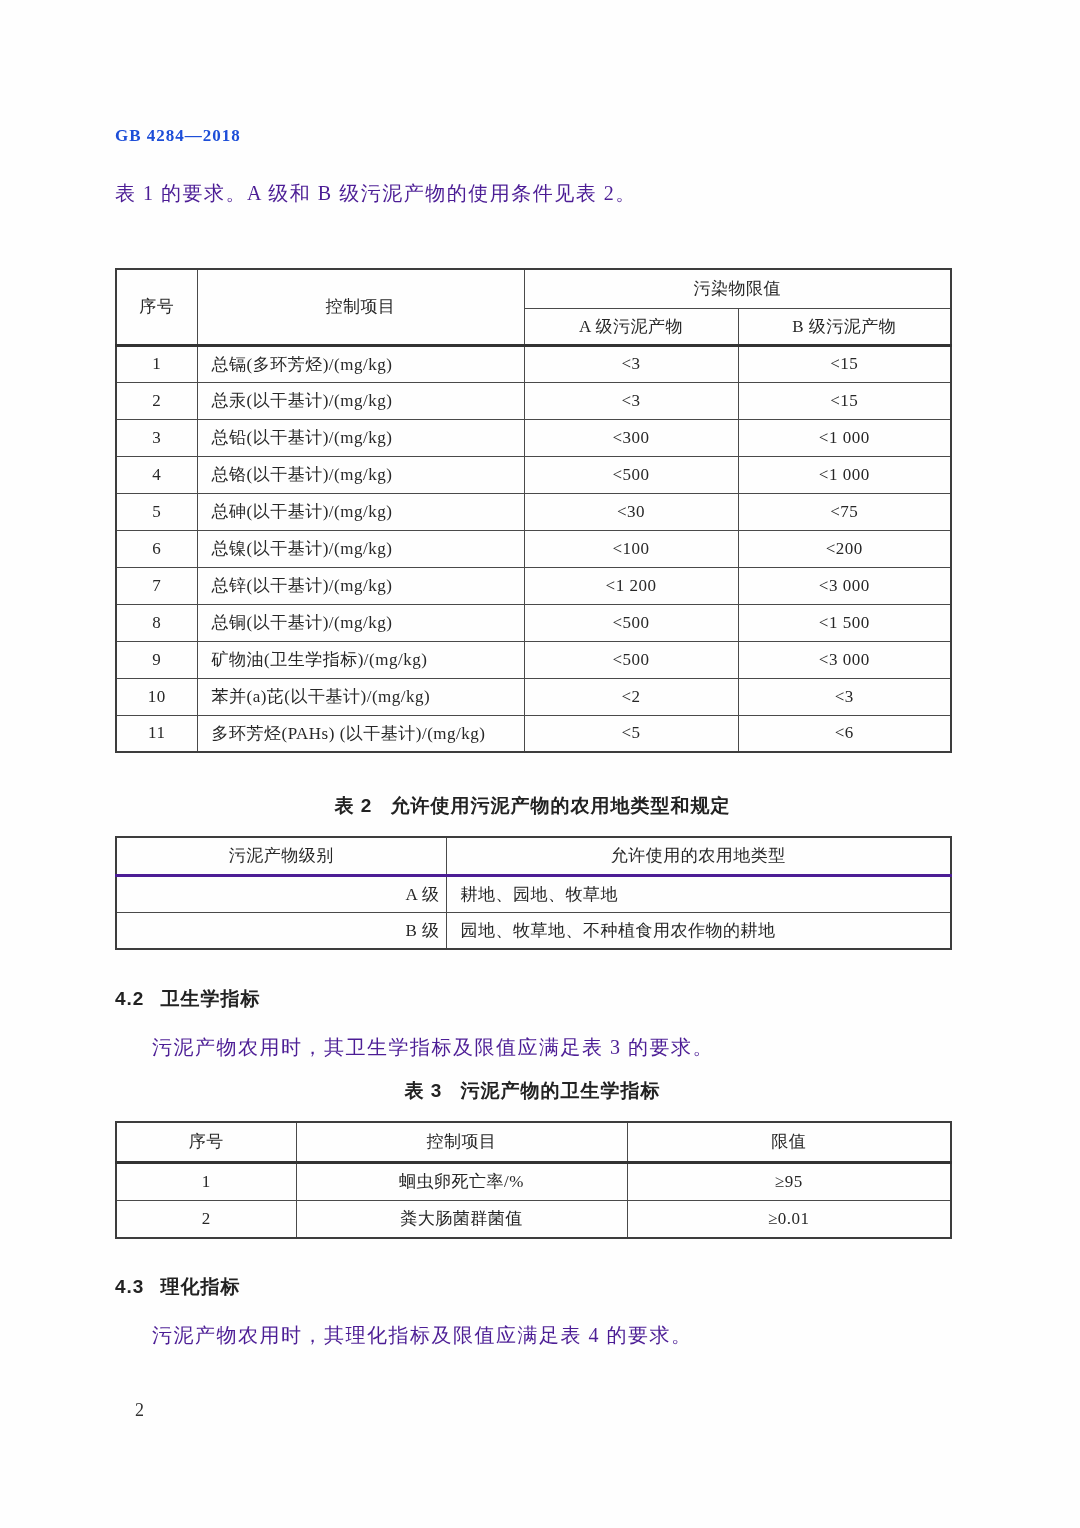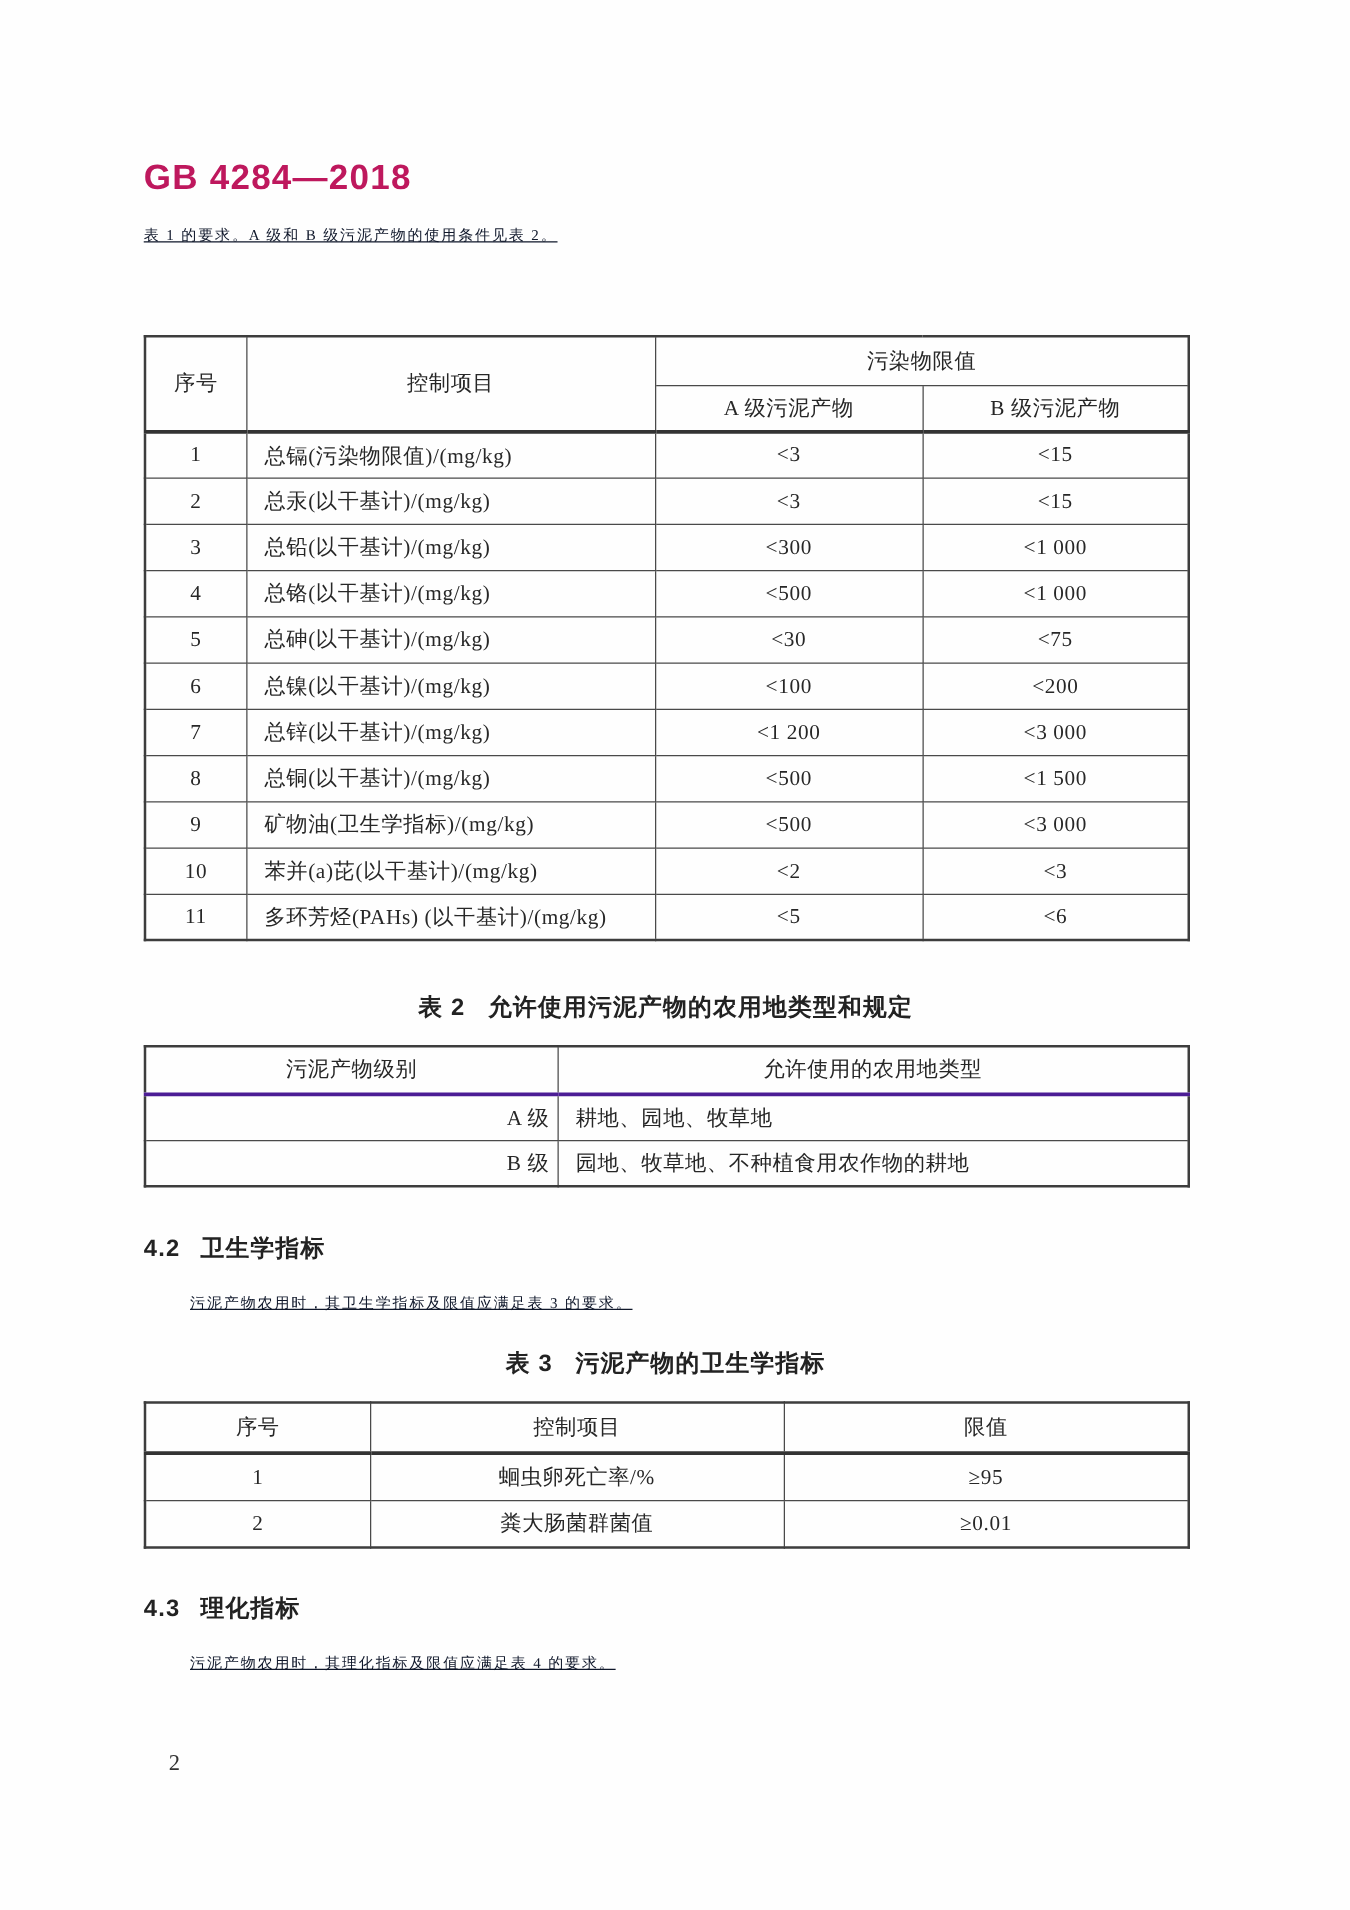--- a/index.html
+++ b/index.html
@@ -7,26 +7,26 @@
   .page {
     position:relative;
     width:1080px; height:1528px;
     background:#fefefe;
     font-family:"Liberation Serif","DejaVu Serif",serif;
     color:#2b2b2b;
     overflow:hidden;
   }
   .doc-code {
     position:absolute; left:115px; top:126px;
-    font-family:Liberation Sans, sans-serif;
-    font-weight:bold; font-size:28px; letter-spacing:1px; color:#be185d;
+    font-family:Liberation Serif, serif;
+    font-weight:bold; font-size:17px; letter-spacing:1px; color:#1d4ed8;
   }
   .para {
     position:absolute; left:115px; width:835px;
-    font-size:12px; letter-spacing:1.5px; color:#0f172a;text-decoration:underline;
+    font-size:20px; letter-spacing:1.5px; color:#4c1d95;
   }
   .para.indent { left:152px; width:798px; }
   .caption {
     position:absolute; left:115px; width:835px;
     text-align:center;
     font-family:"Liberation Sans","DejaVu Sans",sans-serif;
     font-weight:bold; font-size:19px; color:#222; letter-spacing:1px;
   }
   .caption .cap-title { margin-left:18px; }
   .sec-heading {
@@ -88,21 +88,21 @@
         <th colspan="2">污染物限值</th>
       </tr>
       <tr class="r2">
         <th>A 级污泥产物</th>
         <th>B 级污泥产物</th>
       </tr>
     </thead>
     <tbody>
       <tr>
         <td>1</td>
-        <td class="cell-item">总镉(污染物限值)/(mg/kg)</td>
+        <td class="cell-item">总镉(多环芳烃)/(mg/kg)</td>
         <td>&lt;3</td>
         <td>&lt;15</td>
       </tr>
       <tr>
         <td>2</td>
         <td class="cell-item">总汞(以干基计)/(mg/kg)</td>
         <td>&lt;3</td>
         <td>&lt;15</td>
       </tr>
       <tr>

